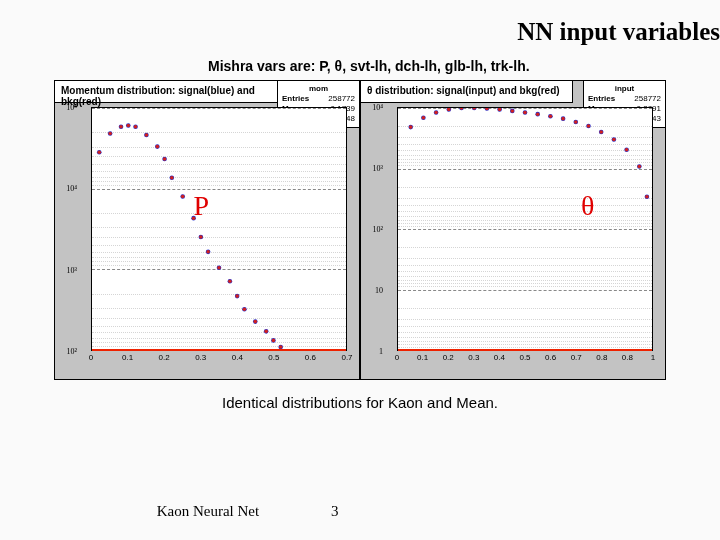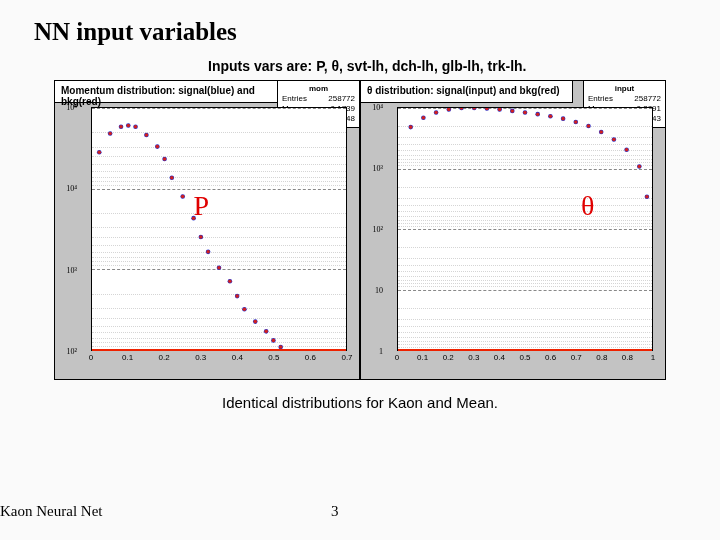--- a/index.html
+++ b/index.html
@@ -9,20 +9,21 @@
     background: #fafafa;
     font-family: Georgia, 'Times New Roman', serif;
     position: relative;
     overflow: hidden;
   }
   .slide-title {
     padding: 18px 0 0 34px;
     font-size: 25px;
     font-weight: bold;
     color: #000;
+    text-align: right;
   }
   .input-vars {
     font-family: Arial, Helvetica, sans-serif;
     font-weight: bold;
     font-size: 14px;
     color: #000;
     padding: 12px 0 6px 208px;
   }
   .plots {
     display: flex;
@@ -64,21 +65,21 @@
     width: 82px;
     background: #fff;
     border-left: 1px solid #000;
     border-bottom: 1px solid #000;
     font-family: Arial, sans-serif;
     font-size: 8px;
     padding: 3px 4px;
     line-height: 1.25;
   }
   .stats-box .row { display: flex; justify-content: space-between; }
-  .stats-box .row span:first-child { font-weight: normal; }
+  .stats-box .row span:first-child { font-weight: bold; }
   .stats-box .name { text-align: center; font-weight: bold; }
   .yticks {
     position: absolute;
     left: 10px;
     top: 26px;
     bottom: 28px;
     width: 24px;
     font-family: Arial, sans-serif;
     font-size: 8px;
   }
@@ -119,28 +120,28 @@
   .footer {
     position: absolute;
     left: 0; right: 0;
     bottom: 20px;
     display: flex;
     font-family: 'Times New Roman', serif;
     font-size: 15px;
     color: #000;
   }
   .footer .f1 { width: 43%; text-align: center; }
-  .footer .f2 { width: 36%; text-align: left; }
+  .footer .f2 { width: 36%; text-align: right; }
   .footer .f3 { width: 21%; text-align: center; }
 </style>
 </head>
 <body>
 
 <div class="slide-title">NN input variables</div>
-<div class="input-vars">Inputs vars are: P, θ, svt-lh, dch-lh, glb-lh, trk-lh.</div>
+<div class="input-vars">Mishra vars are: P, θ, svt-lh, dch-lh, glb-lh, trk-lh.</div>
 
 <div class="plots">
 
   <div class="plot">
     <div class="plot-title-box" style="width:226px">Momentum distribution: signal(blue) and bkg(red)</div>
     <div class="stats-box">
       <div class="name">mom</div>
       <div class="row">
           <span>Entries</span>
           <span>258772</span>

